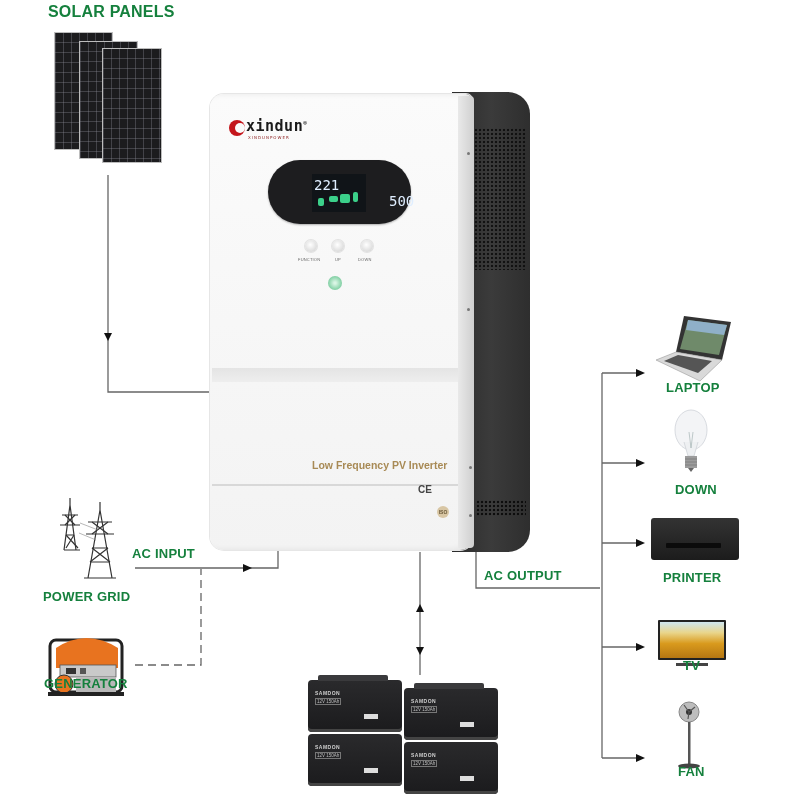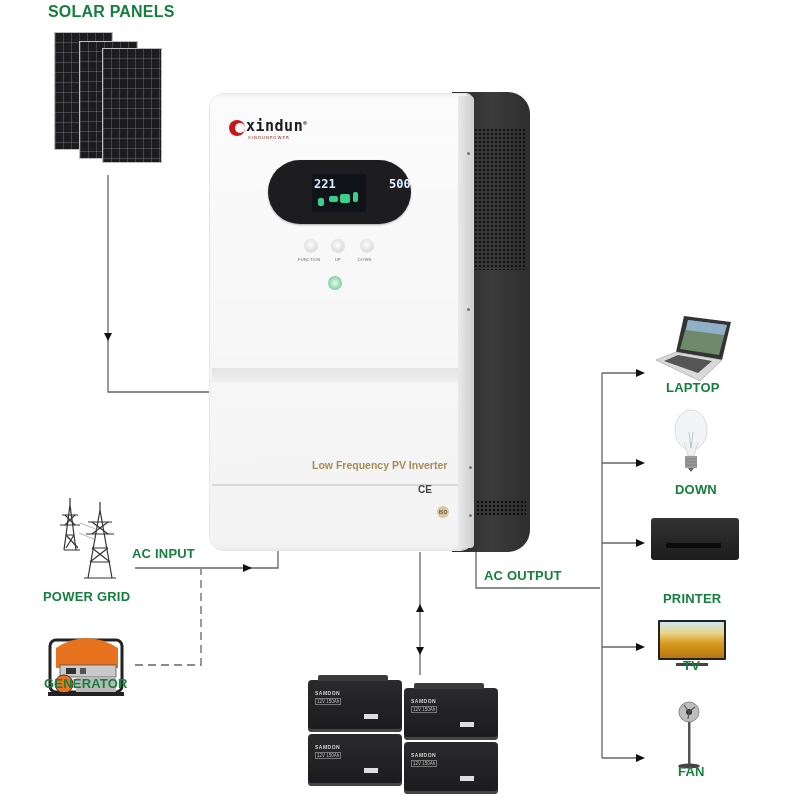--- a/index.html
+++ b/index.html
@@ -74,22 +74,22 @@
   .display {
     position: absolute; left: 268px; top: 160px; width: 143px; height: 64px;
     border-radius: 32px; background: #1d1d1f;
     box-shadow: 0 1px 2px rgba(0,0,0,0.3);
   }
   .lcd {
     position: absolute; left: 312px; top: 174px; width: 54px; height: 38px;
     background: #101418;
   }
   .lcd-num {
-    position: absolute; font-family: "DejaVu Sans Mono", monospace; font-size: 12px;
-    color: #dfeeff; font-weight: bold;
+    position: absolute; font-family: "DejaVu Sans Mono", monospace; font-size: 14px;
+    color: #dfeeff; font-weight: normal;
   }
   .lcd-blob { position: absolute; background: #3bd08a; border-radius: 2px; }
 
   .ctrl-btn {
     position: absolute; width: 12px; height: 12px; border-radius: 50%;
     background: radial-gradient(circle at 45% 40%, #ffffff, #dcdcdc 70%, #c8c8c8);
     box-shadow: 0 0 0 1px #e2e2e2;
     cursor: pointer;
   }
   .ctrl-lbl { position: absolute; font-size: 4px; color: #666; letter-spacing: 0.2px; }
@@ -197,21 +197,21 @@
   <div class="screw" style="left:469px; top:466px;"></div>
   <div class="screw" style="left:469px; top:514px;"></div>
 
   <div class="logo-mark"></div>
   <div class="logo-text"><span>xindun</span><sup style="font-size:6px">®</sup></div>
   <div class="logo-sub">XINDUNPOWER</div>
 
   <div class="display"></div>
   <div class="lcd">
     <div class="lcd-num" style="left:2px; top:3px;">221</div>
-    <div class="lcd-num" style="left:33px; top:3px;margin-left:44px;">500</div>
+    <div class="lcd-num" style="left:33px; top:19px;margin-left:44px;">500</div>
     <div class="lcd-blob" style="left:6px; top:24px; width:6px; height:8px;"></div>
     <div class="lcd-blob" style="left:17px; top:22px; width:9px; height:6px;"></div>
     <div class="lcd-blob" style="left:28px; top:20px; width:10px; height:9px;"></div>
     <div class="lcd-blob" style="left:41px; top:18px; width:5px; height:10px;"></div>
   </div>
 
   <div class="ctrl-btn" style="left:305px; top:240px;"></div>
   <div class="ctrl-lbl" style="left:298px; top:257px;">FUNCTION</div>
   <div class="ctrl-btn" style="left:332px; top:240px;"></div>
   <div class="ctrl-lbl" style="left:335px; top:257px;">UP</div>
@@ -292,21 +292,21 @@
   <rect x="685" y="456" width="12" height="12" fill="#9c9c9c"></rect>
   <path d="M685 459 L697 459 M685 462 L697 462 M685 465 L697 465" stroke="#777" stroke-width="0.7"></path>
   <path d="M688 468 L694 468 L691 472 Z" fill="#666"></path>
 </svg>
 <div class="lbl lbl-md" style="left:675px; top:482px;">DOWN</div>
 
 <div>
   <div class="printer"></div>
   <div class="printer-slot"></div>
 </div>
-<div class="lbl lbl-md" style="left:663px; top:591px;text-align:right;">PRINTER</div>
+<div class="lbl lbl-md" style="left:663px; top:570px;text-align:right;">PRINTER</div>
 
 <div>
   <div class="tv-frame"></div>
   <div class="tv-screen"></div>
   <div class="tv-stand"></div>
 </div>
 <div class="lbl lbl-md" style="left:683px; top:658px;">TV</div>
 
 <svg width="800" height="800" style="pointer-events:none">
   <circle cx="689" cy="712" r="10" fill="#bdbdbd" stroke="#888" stroke-width="1"></circle>

